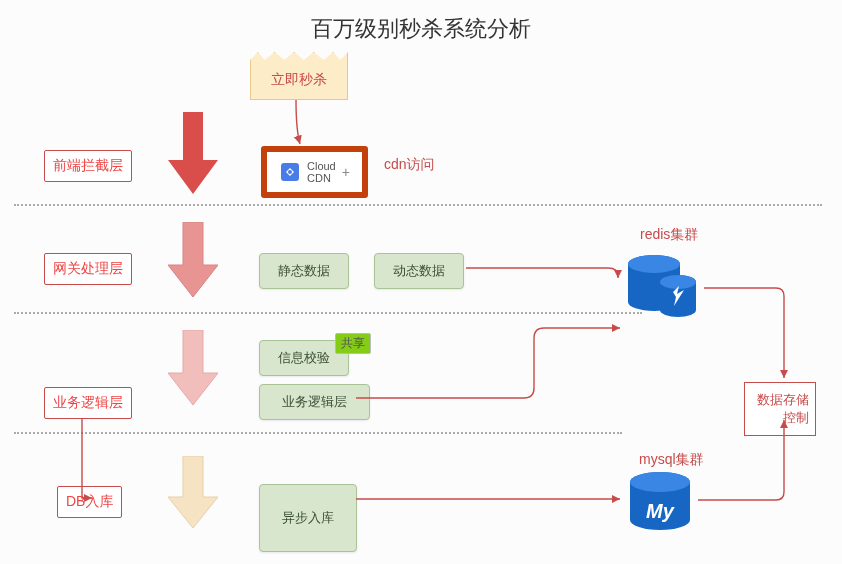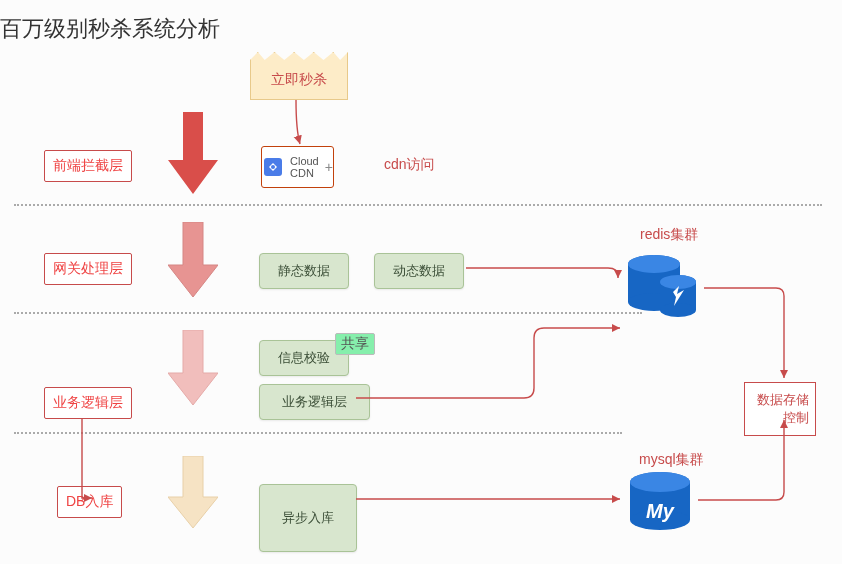--- a/index.html
+++ b/index.html
@@ -1,28 +1,28 @@
 <!DOCTYPE html>
 <html><head>
 <meta charset="utf-8">
 <style>
   * { box-sizing: border-box; margin: 0; padding: 0; }
   body { font-family: "PingFang SC", "Microsoft YaHei", sans-serif; background: #fcfcfc; width: 842px; height: 564px; position: relative; }
-  .title { text-align: left; font-size: 22px; color: #333; padding-top: 14px; }
+  .title { text-align: center; font-size: 22px; color: #333; padding-top: 14px; }
   .layer-label { position: absolute; border: 1px solid #c74b4b; background: #fff; color: #ef4444; font-size: 14px; padding: 6px 8px; text-align: center; border-radius: 2px; }
   .green-box { position: absolute; background: #d8e6ce; border: 1px solid #a9c397; border-radius: 4px; color: #3a4d36; font-size: 13px; padding: 8px 18px; text-align: center; box-shadow: 0 1px 2px rgba(0,0,0,0.08); }
   .note-box { position: absolute; background: #fdecc8; border: 1px solid #e8c98a; color: #c74b4b; font-size: 14px; padding: 18px 20px 10px; clip-path: polygon(0 8px, 8% 0, 15% 8px, 25% 0, 35% 8px, 45% 0, 55% 8px, 65% 0, 75% 8px, 85% 0, 92% 8px, 100% 0, 100% 100%, 0 100%); }
-  .white-box { position: absolute; background: #fff; border: 1px solid #c2410c; border-radius: 3px; padding: 8px 0; display: flex; align-items: center; gap: 6px; font-size: 11px; color: #555; }
+  .white-box { position: absolute; background: #fff; border: 6px solid #c2410c; border-radius: 3px; padding: 8px 12px; display: flex; align-items: center; gap: 6px; font-size: 11px; color: #555; }
   .red-text { position: absolute; color: #c74b4b; font-size: 14px; }
   .divider { position: absolute; left: 14px; right: 20px; border-top: 2px dotted #aaa; height: 0; }
   .big-arrow { position: absolute; }
   .big-arrow svg { display: block; }
   .db-icon { position: absolute; }
   .storage-box { position: absolute; border: 1px solid #c74b4b; background: #fff; color: #c74b4b; font-size: 13px; padding: 8px 6px; width: 72px; text-align: right; }
-  .tag { position: absolute; background: #86efac; border: 1px solid #bbb; font-size: 14px; color: #555; padding: 1px 5px; border-radius: 2px; }
+  .tag { position: absolute; background: #84cc16; border: 1px solid #bbb; font-size: 12px; color: #555; padding: 1px 5px; border-radius: 2px; }
   .plus { color: #888; font-size: 14px; }
   .conn { position: absolute; }
 </style>
 </head>
 <body>
 
 <div class="title">百万级别秒杀系统分析</div>
 
 <div class="note-box" style="left:250px; top:52px;">
   <span>立即秒杀</span>

